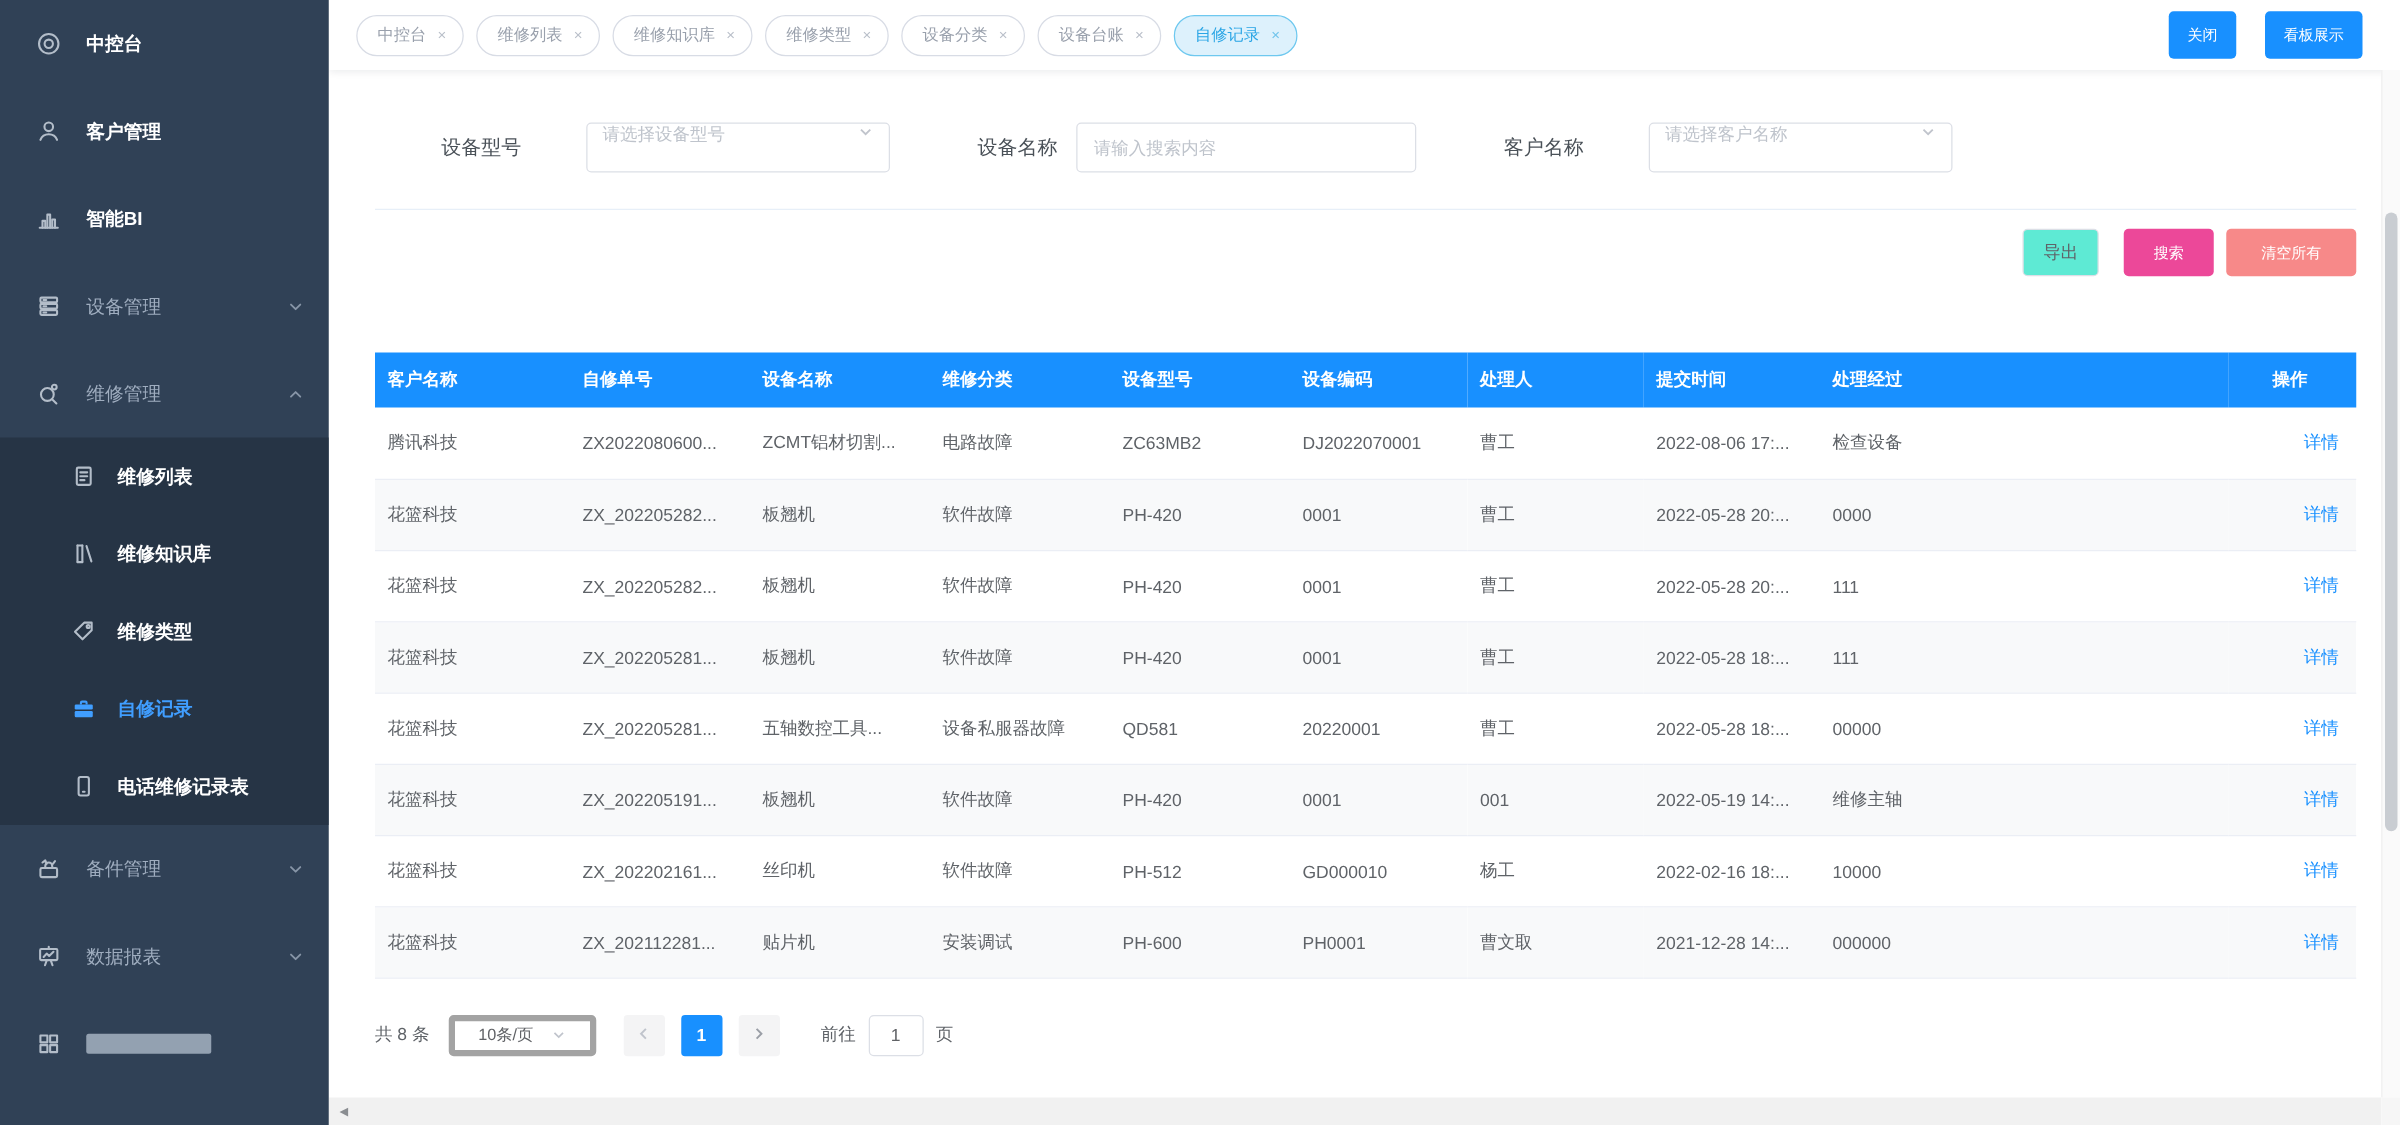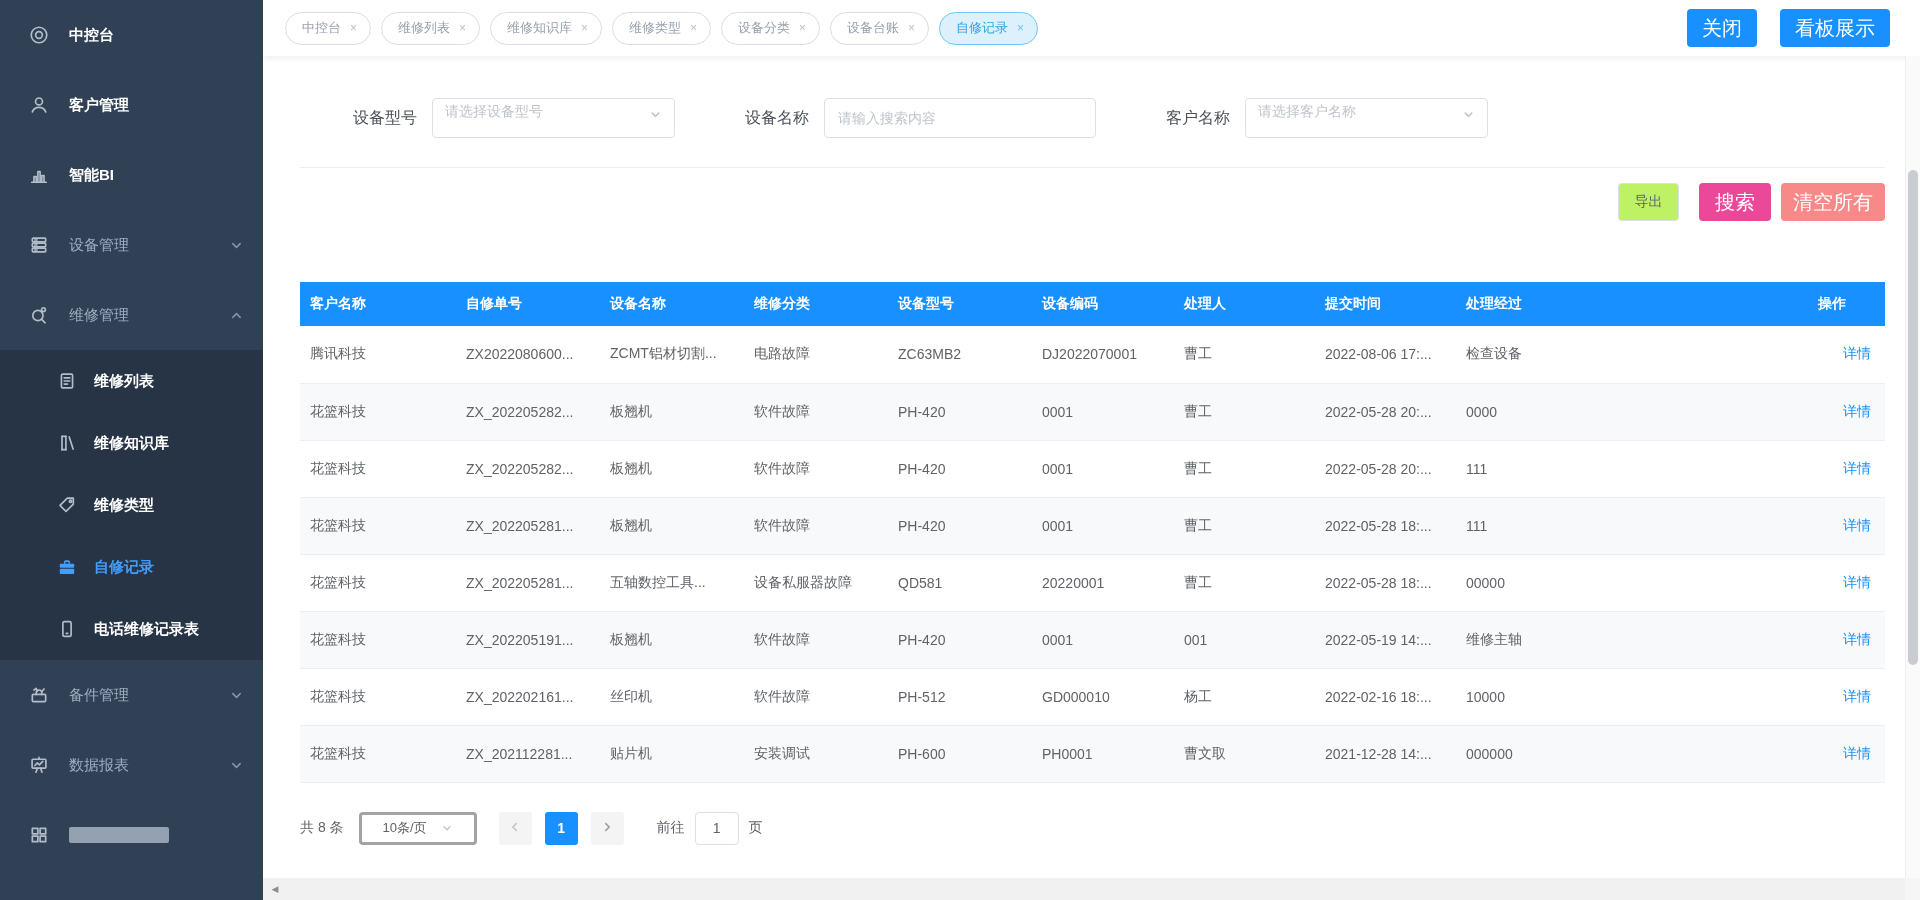--- a/index.html
+++ b/index.html
@@ -24,54 +24,54 @@
 
   
   .main { position:absolute; left:263px; right:0; top:0; bottom:0; background:#fff; }
   .topbar { position:relative; height:56px; display:flex; align-items:center; padding-left:22px; background:#fff; box-shadow:0 2px 6px rgba(0,21,41,.08); z-index:3; }
   .tabs { display:flex; gap:10px; }
   .tab { height:33px; border:1px solid #d8dce5; border-radius:17px; background:#fff; display:flex; align-items:center; gap:9px; padding:0 13px 0 16px; font-size:13px; color:#99a0ac; cursor:pointer; white-space:nowrap; }
   .tab .tab-close { font-size:12px; color:#b9bfc9; line-height:1; cursor:pointer; }
   .tab.active { background:#ddf1fc; border-color:#6ec8ef; color:#2aa5e5; }
   .tab.active .tab-close { color:#6fc4ec; }
   .topbar-actions { position:absolute; right:30px; top:9px; display:flex; gap:23px; }
-  .btn { border:none; border-radius:4px; font-size:20px; cursor:pointer; font-family:inherit; }
+  .btn { border:none; border-radius:4px; font-size:12px; cursor:pointer; font-family:inherit; }
   .btn-blue { background:#1890ff; color:#fff; height:38px; padding:0 15px; }
 
   .content { padding:0 35px 0 37px; position:relative; }
 
   
   .filter-row { display:flex; align-items:center; margin-top:42px; margin-left:53px; gap:70px; }
   .filter-group { display:flex; align-items:center; }
   .fg-label { font-size:16px; color:#4a5158; margin-right:15px; white-space:nowrap; }
-  .select-box { width:243px; height:40px; border:1px solid #dcdfe6; border-radius:4px; background:#fff; display:flex; align-items:flex-end; justify-content:space-between; padding:16px 12px; font-size:14px; color:#bfc4cc; cursor:pointer; }
+  .select-box { width:243px; height:40px; border:1px solid #dcdfe6; border-radius:4px; background:#fff; display:flex; align-items:flex-start; justify-content:space-between; padding:0 12px; font-size:14px; color:#bfc4cc; cursor:pointer;margin-left:37px; }
   .select-box .sel-chev { color:#c0c4cc; display:flex; }
   .text-input { width:272px; height:40px; border:1px solid #dcdfe6; border-radius:4px; padding:0 13px; font-size:14px; color:#606266; font-family:inherit; outline:none; }
   .text-input::placeholder { color:#bfc4cc; }
   .section-divider { margin-top:29px; border-bottom:1px solid #e7eff8; }
 
   
   .actions-row { display:flex; justify-content:flex-end; align-items:center; margin-top:15px; }
-  .btn-export { background:#bef264; border:1px solid #dcdfe6; color:#5f6368; height:38px; width:61px; border-radius:4px; font-size:14px; }
+  .btn-export { background:#5eead4; border:1px solid #dcdfe6; color:#5f6368; height:38px; width:61px; border-radius:4px; font-size:14px; }
   .btn-search { background:#ec4899; color:#fff; height:38px; width:72px; margin-left:20px; }
   .btn-clear { background:#f78989; color:#fff; height:38px; width:104px; margin-left:10px; }
 
   
   table.records { width:1585px; border-collapse:collapse; table-layout:fixed; margin-top:61px; }
   table.records th { background:#1890ff; color:#fff; font-size:14px; font-weight:bold; text-align:left; height:44px; padding:0 0 0 10px; white-space:nowrap; }
   table.records th:last-child { text-align:center; padding-right:14px; }
   table.records td { height:57px; font-size:14px; color:#5f6368; border-bottom:1px solid #ebeef5; padding-left:10px; white-space:nowrap; overflow:hidden; }
   table.records td:last-child { text-align:right; padding-right:14px; }
   table.records tbody tr:nth-child(even) { background:#f8f9fa; }
   .detail-link { color:#1890ff; cursor:pointer; }
 
   
   .pagination { display:flex; align-items:center; margin-top:29px; font-size:14px; color:#5f6368; }
   .pg-total { margin-right:15px; }
-  .pg-size { width:118px; height:33px; border:3px solid #a3a3a3; border-radius:4px; display:flex; align-items:center; justify-content:center; gap:14px; font-size:13px; color:#606266; cursor:pointer; margin-right:22px; background:#fff; }
+  .pg-size { width:118px; height:33px; border:5px solid #a3a3a3; border-radius:4px; display:flex; align-items:center; justify-content:center; gap:14px; font-size:13px; color:#606266; cursor:pointer; margin-right:22px; background:#fff; }
   .pg-size .sel-chev { color:#c0c4cc; display:flex; }
   .pg-btn { width:33px; height:33px; border-radius:3px; background:#f4f4f5; display:flex; align-items:center; justify-content:center; cursor:pointer; border:none; font-size:14px; }
   .pg-prev { color:#c0c4cc; margin-right:13px; }
   .pg-next { color:#9a9ea6; margin-left:13px; }
   .pg-page { width:33px; height:33px; border-radius:3px; background:#1890ff; color:#fff; font-weight:bold; display:flex; align-items:center; justify-content:center; font-size:14px; cursor:pointer; }
   .pg-goto { display:flex; align-items:center; margin-left:33px; gap:10px; }
   .pg-input { width:44px; height:33px; border:1px solid #dcdfe6; border-radius:4px; text-align:center; font-size:14px; color:#606266; outline:none; font-family:inherit; }
 
   
   .vscroll { position:absolute; right:0; top:56px; bottom:22px; width:15px; background:#fafafa; border-left:1px solid #efefef; z-index:4; }

